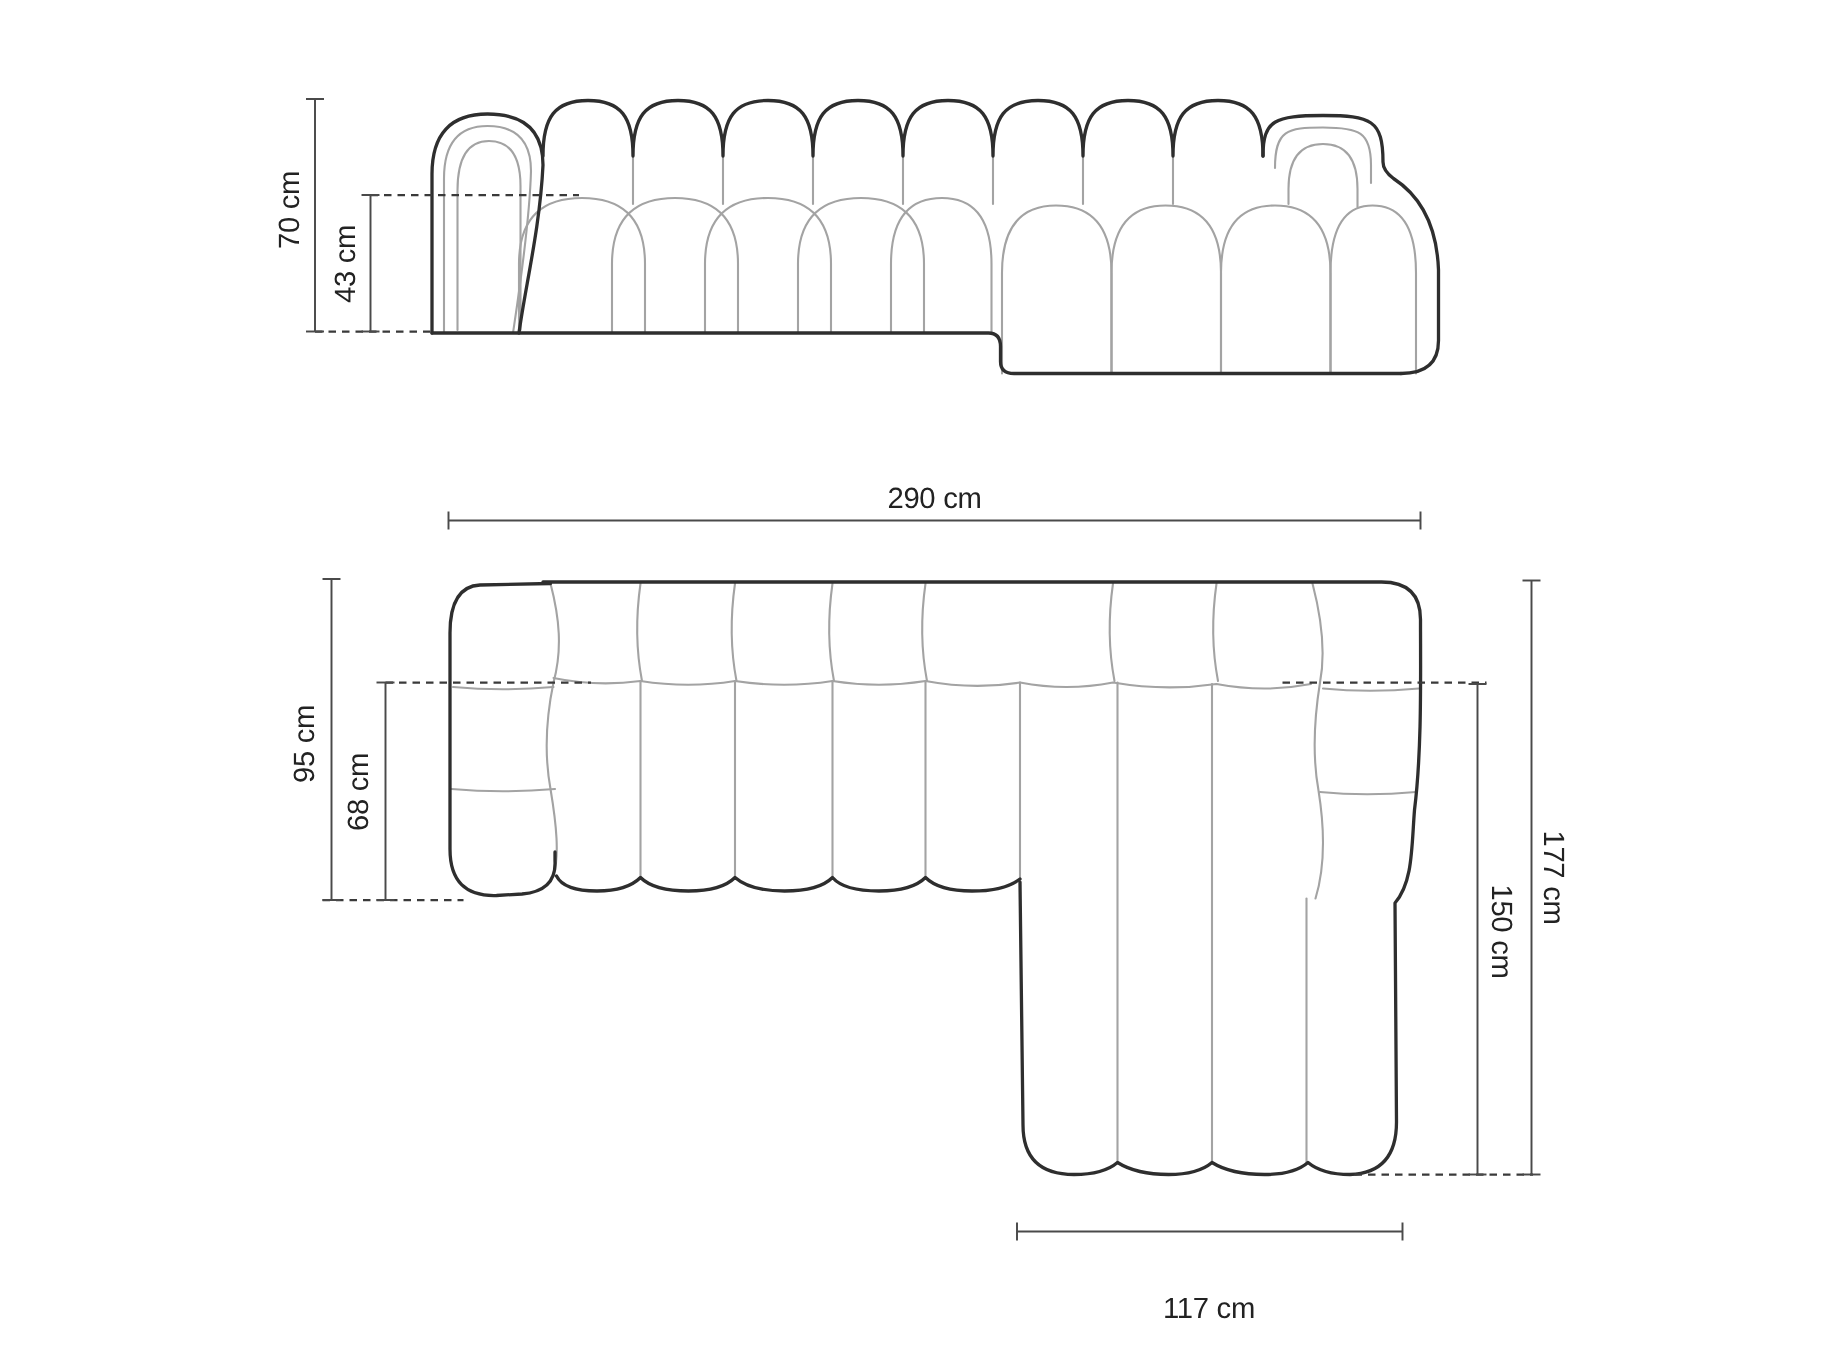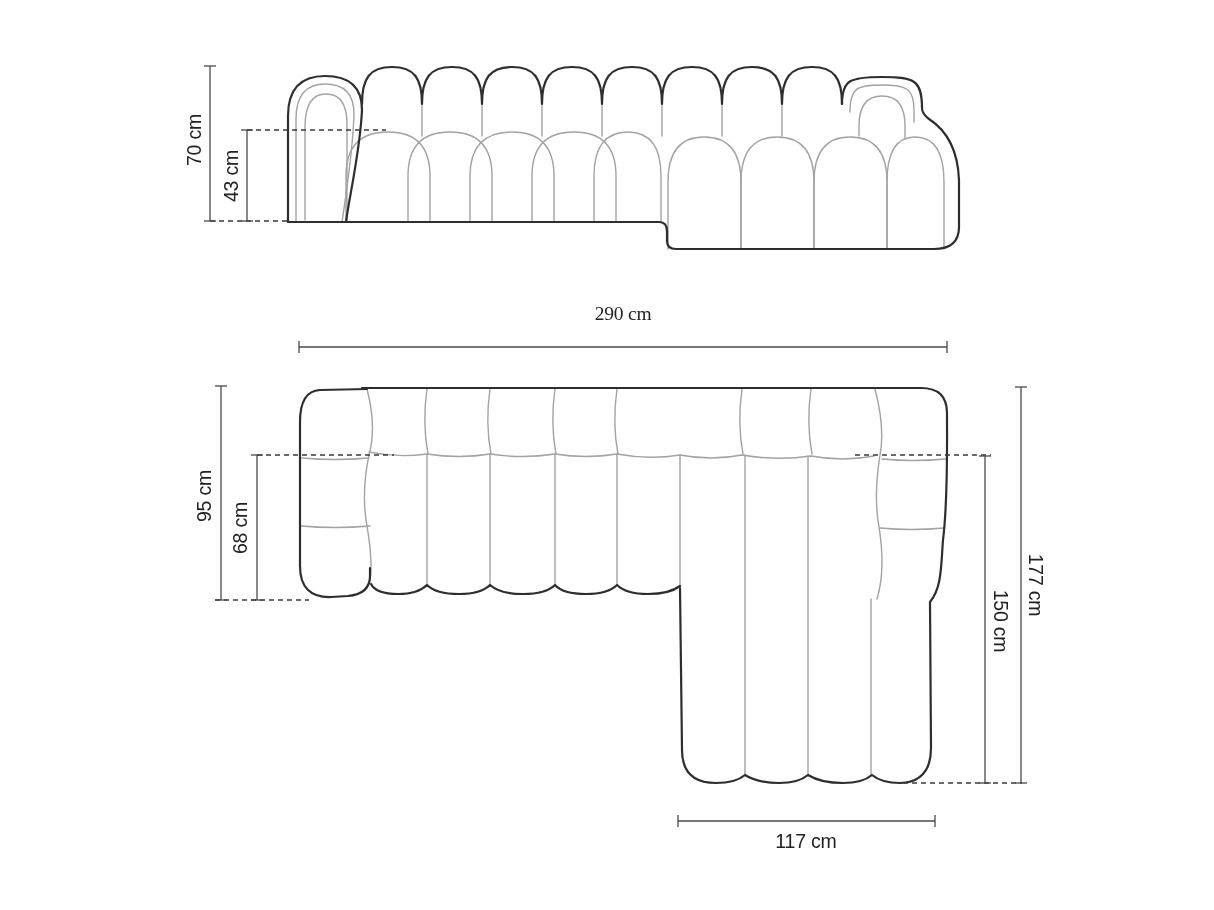--- a/index.html
+++ b/index.html
@@ -158,25 +158,25 @@
       <path class="m" d="M 678 821 L 935 821"></path>
       <path class="m" d="M 678 815 L 678 827"></path>
       <path class="m" d="M 935 815 L 935 827"></path>
     </g>
   </svg>
 
   <div class="dim-label rot-ccw" style="left:194px; top:140px;">70 cm</div>
 
   <div class="dim-label rot-ccw" style="left:231px; top:176px;">43 cm</div>
 
-  <div class="dim-label" style="left:623px; top:314px;font-family:Liberation Serif, serif;">290 cm</div>
+  <div class="dim-label" style="left:623px; top:333px;">290 cm</div>
 
   <div class="dim-label rot-ccw" style="left:204px; top:496px;">95 cm</div>
 
   <div class="dim-label rot-ccw" style="left:240px; top:528px;">68 cm</div>
 
   <div class="dim-label rot-cw" style="left:1035px; top:585px;">177 cm</div>
 
   <div class="dim-label rot-cw" style="left:1000px; top:621px;">150 cm</div>
 
-  <div class="dim-label" style="left:806px; top:841px;">117 cm</div>
+  <div class="dim-label" style="left:806px; top:873px;">117 cm</div>
 
 </div>
 
 </body></html>

